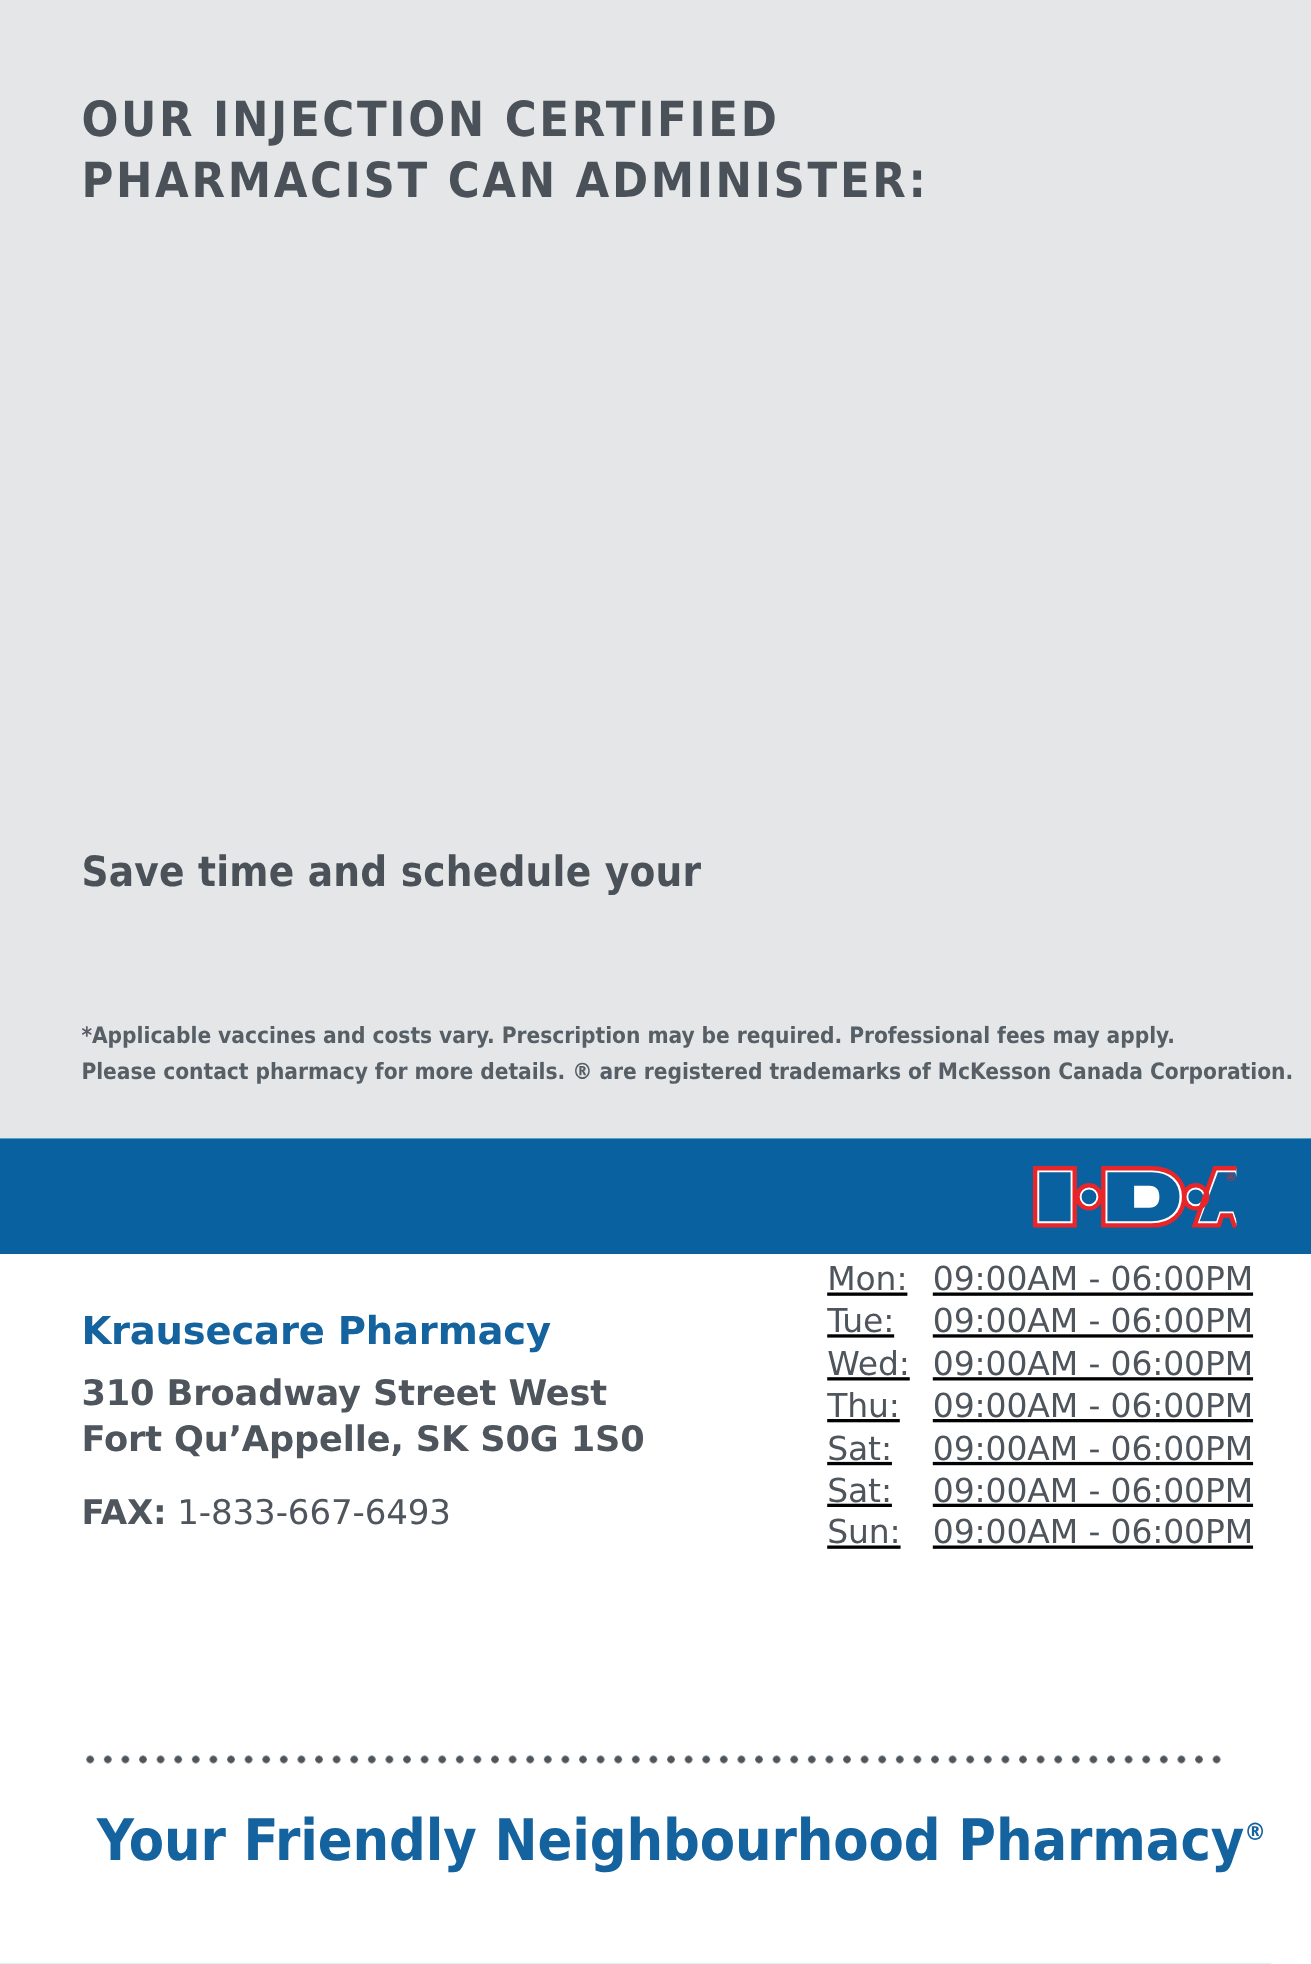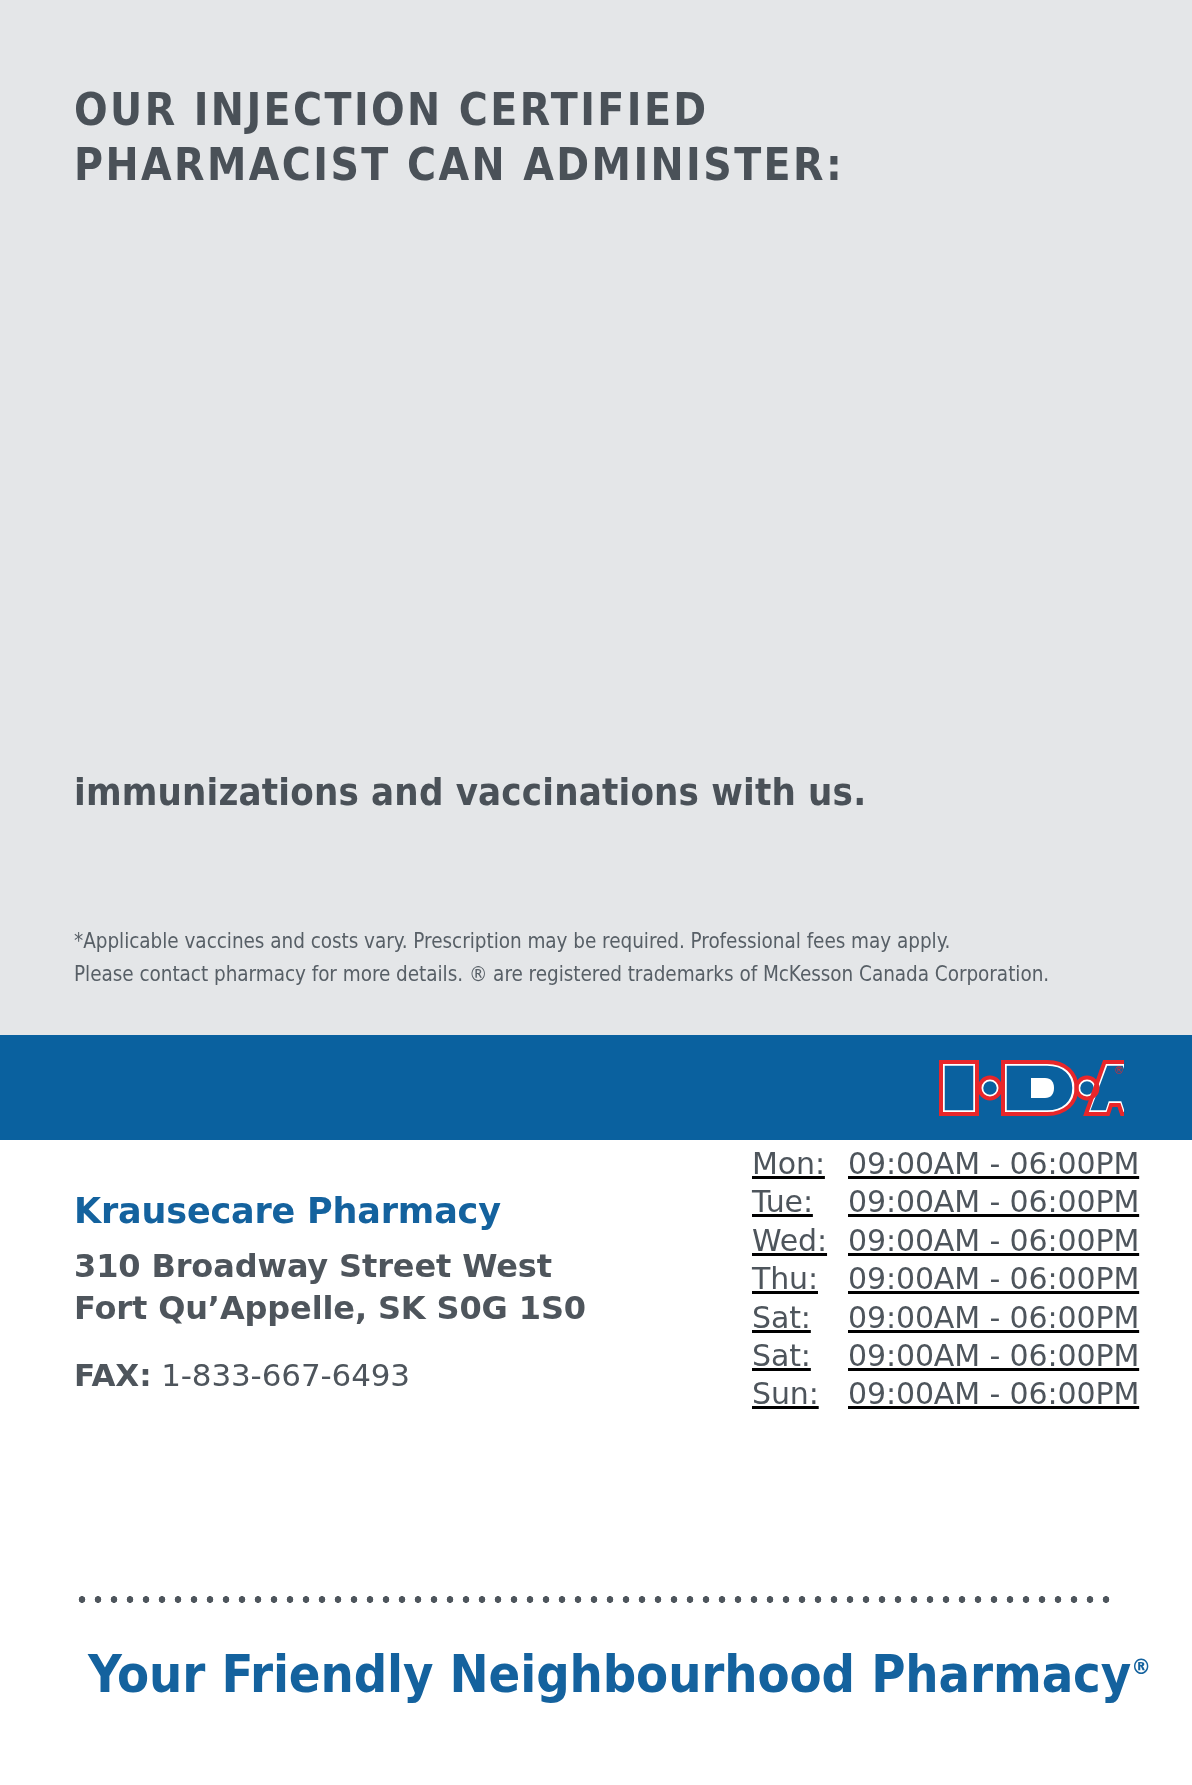--- a/index.html
+++ b/index.html
@@ -64,21 +64,21 @@
     left: 74px;
     top: 925px;
     width: 1060px;
     font-family: "DejaVu Sans Condensed", "Liberation Sans Narrow", "Liberation Sans", sans-serif;
     font-weight: 400;
     font-size: 20.5px;
     line-height: 1.62;
     letter-spacing: -0.002em;
     color: #575f66;
   }
-  .disclaimer .dc-line { display: block; white-space: nowrap; }
+  .disclaimer .dc-line { display: block; white-space: nowrap; font-weight: bold; }
 
   
   .blue-band {
     position: absolute;
     left: 0;
     top: 1035px;
     width: 1192px;
     height: 105px;
     background: #0a619f;
   }
@@ -202,21 +202,21 @@
 <div class="poster">
 
   <div class="top-panel">
 
     <div class="headline">
       <span class="hl-line">OUR INJECTION CERTIFIED</span>
       <span class="hl-line">PHARMACIST CAN ADMINISTER:</span>
     </div>
 
     <div class="subhead">
-      <span class="sh-line">immunizations and vaccinations with us.</span>
+      <span class="sh-line">Save time and schedule your</span>
     </div>
 
     <div class="disclaimer">
       <span class="dc-line">*Applicable vaccines and costs vary. Prescription may be required. Professional fees may apply.</span>
       <span class="dc-line">Please contact pharmacy for more details. ® are registered trademarks of McKesson Canada Corporation.</span>
     </div>
 
   </div>
 
   <div class="blue-band">

